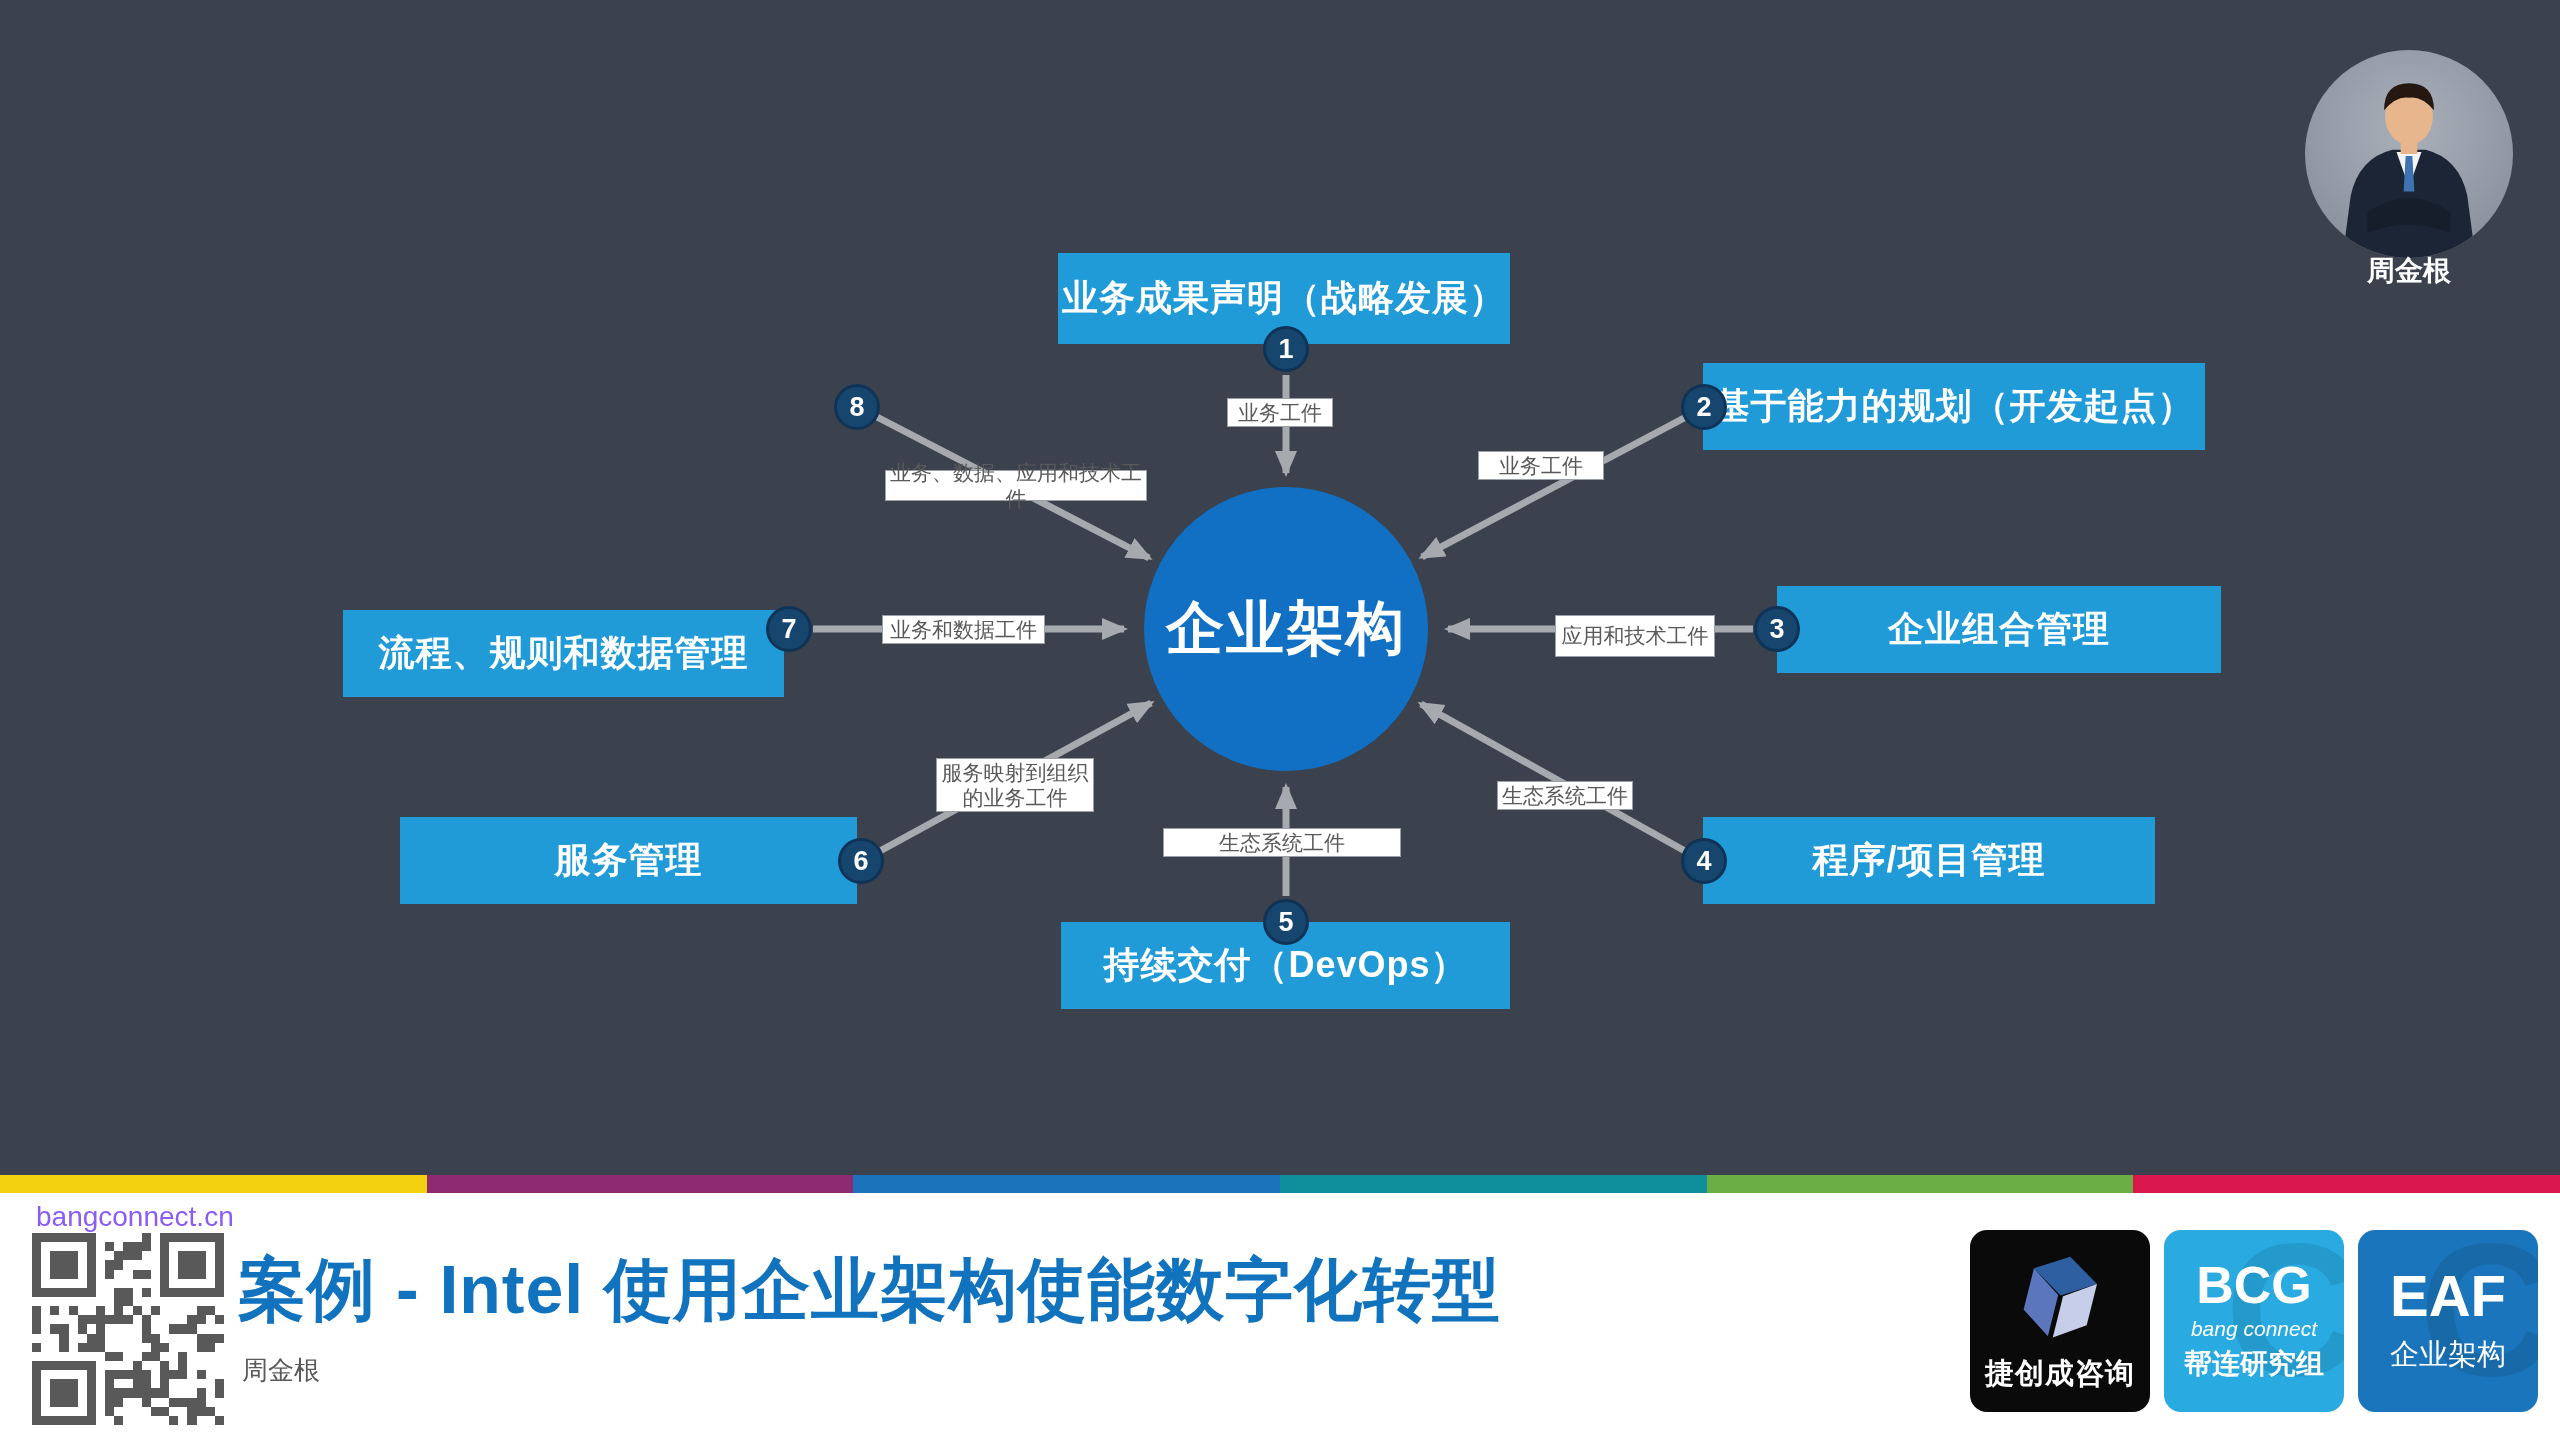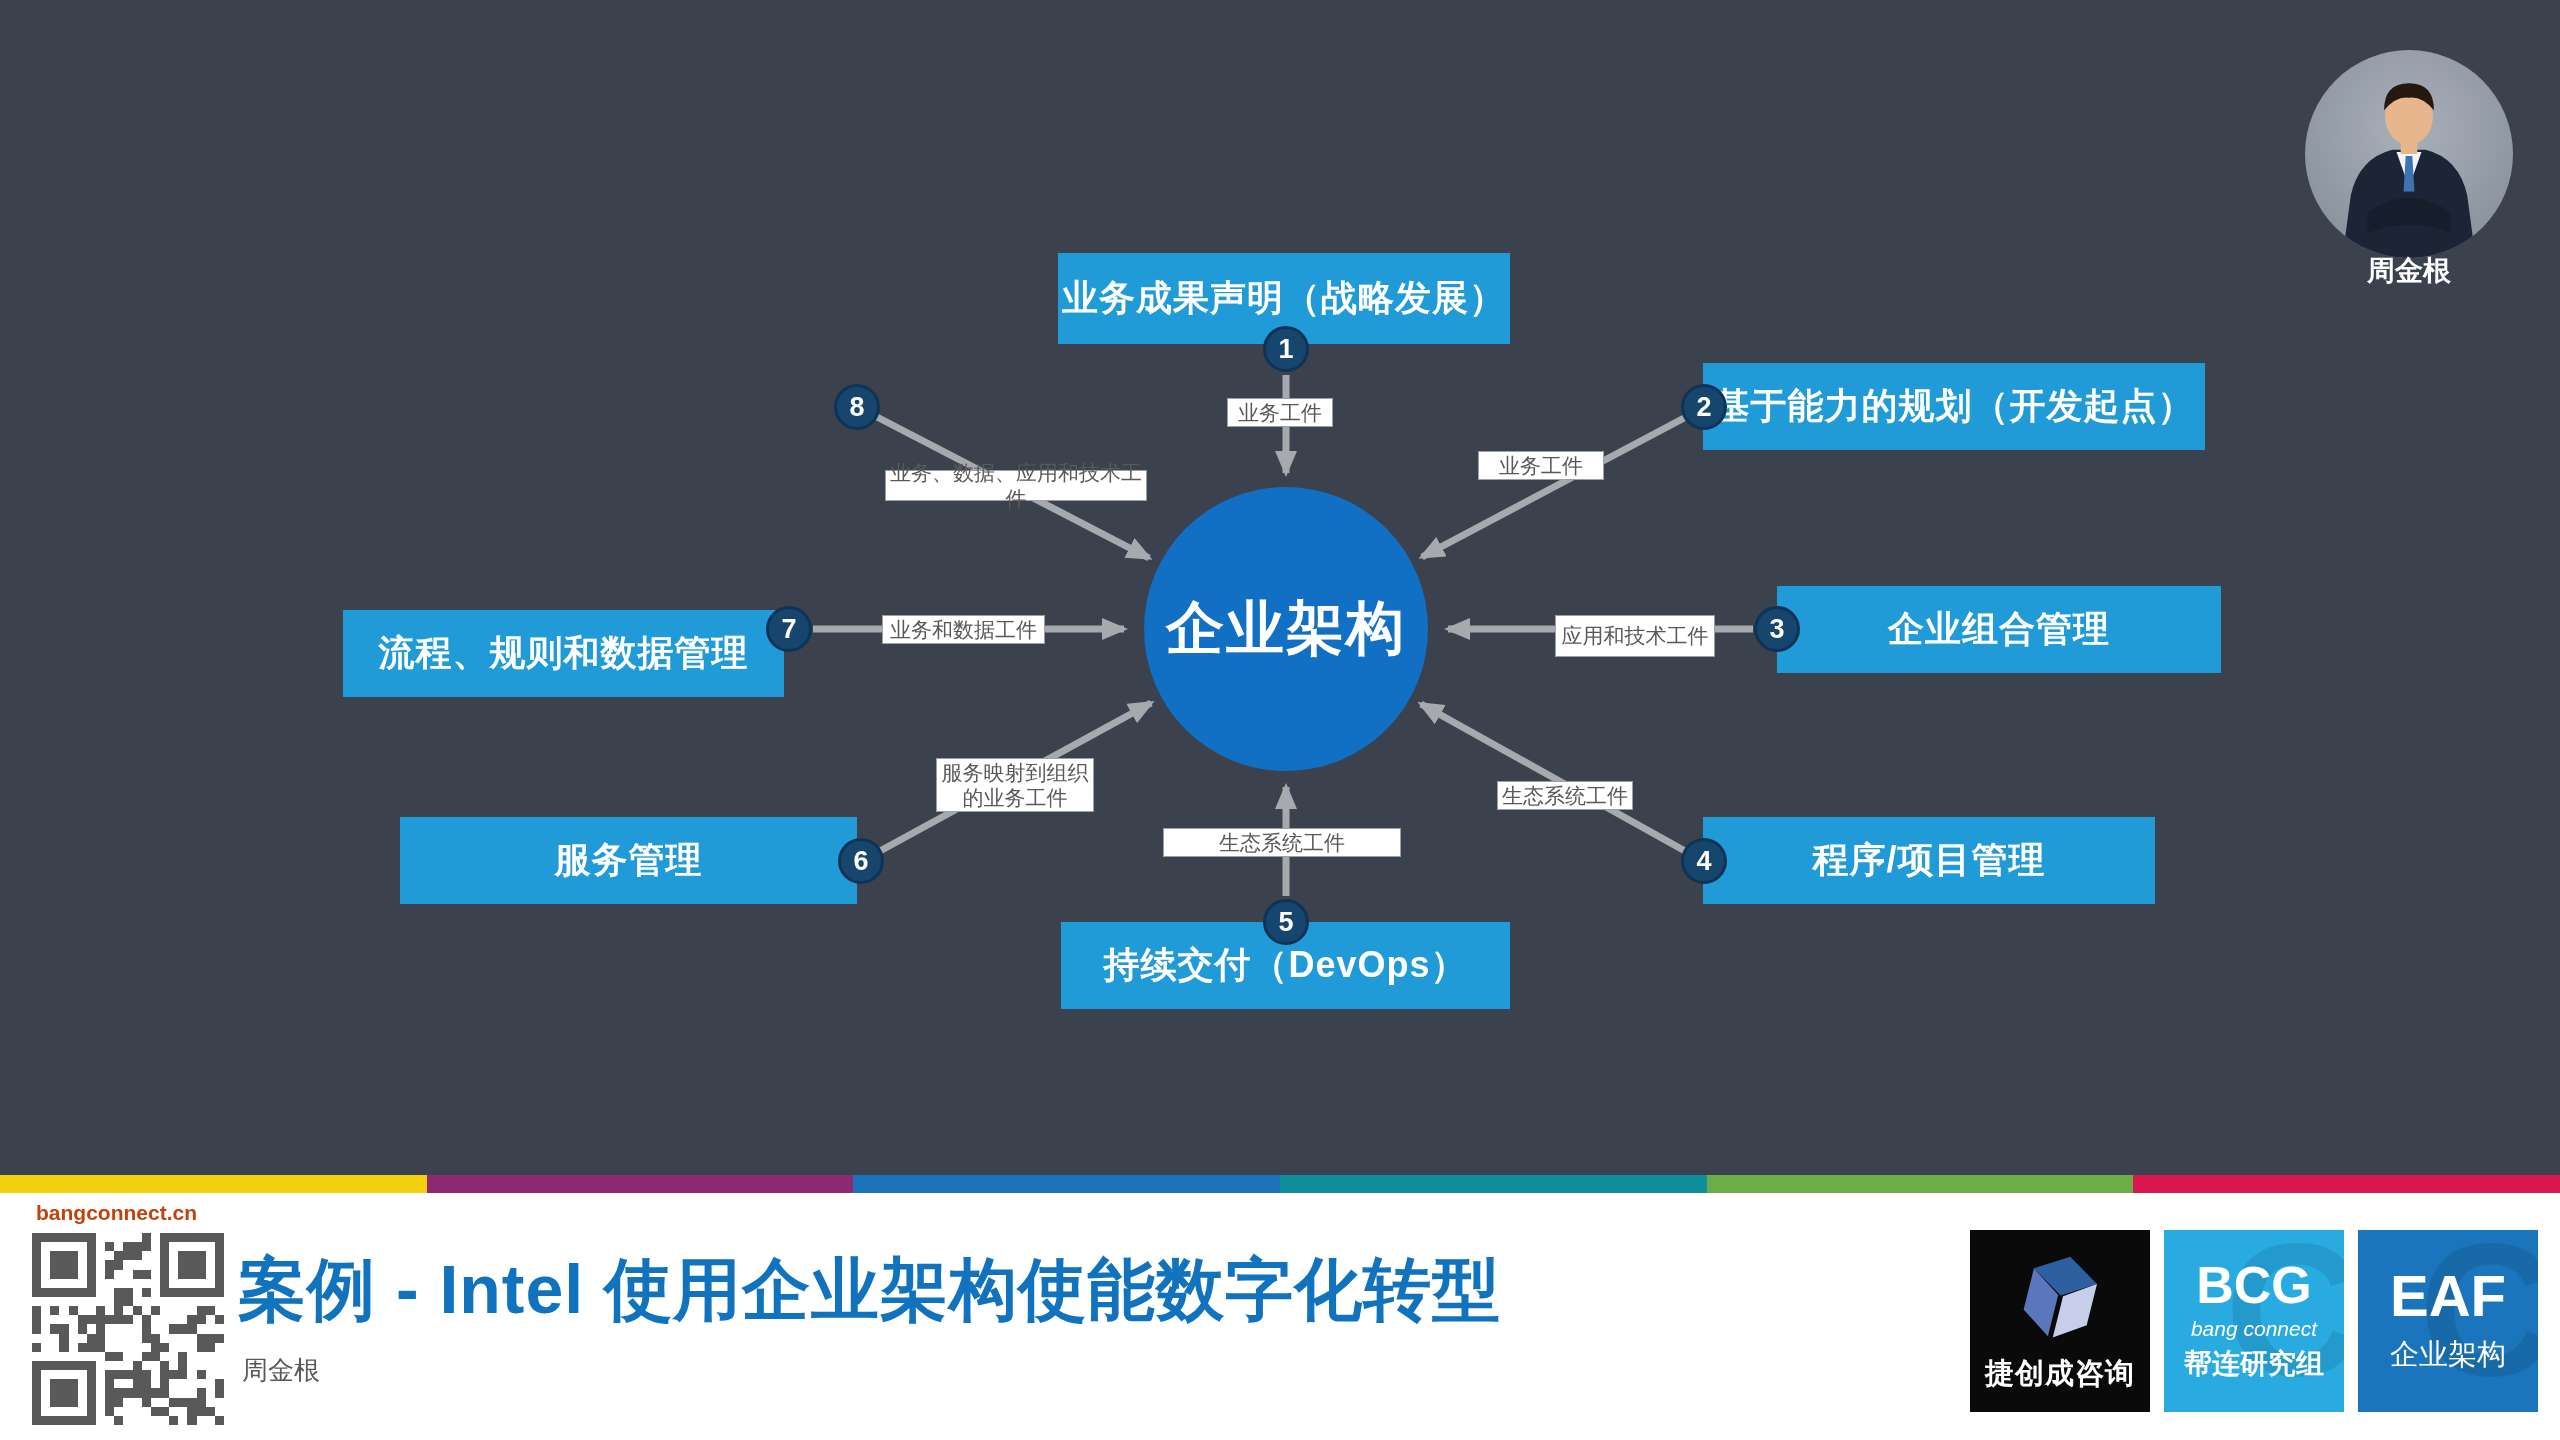--- a/index.html
+++ b/index.html
@@ -56,31 +56,31 @@
     position:absolute;left:2305px;top:252px;width:208px;text-align:center;
     color:#fff;font-size:28px;font-weight:bold;
   }
   
   .color-strip{position:absolute;left:0;top:1175px;width:2560px;height:18px;display:flex;}
   .color-strip div{flex:1;height:100%;}
   .s1{background:#F2D20E;} .s2{background:#8E2A72;} .s3{background:#1B74BB;}
   .s4{background:#0F8F9B;} .s5{background:#6BAE45;} .s6{background:#D7174E;}
   
   .footer{position:absolute;left:0;top:1193px;width:2560px;height:247px;background:#fff;}
-  .site-url{position:absolute;left:36px;top:8px;font-size:21px;color:#c2410c;font-weight:bold;}
+  .site-url{position:absolute;left:36px;top:8px;font-size:28px;color:#8b5cf6;}
   .qr{position:absolute;left:32px;top:40px;width:192px;height:192px;}
   .qr svg{width:100%;height:100%;}
   .footer-title{
     position:absolute;left:238px;top:52px;color:#1173BD;
     font-size:68px;font-weight:bold;letter-spacing:1px;white-space:nowrap;
   }
   .footer-author{position:absolute;left:242px;top:160px;font-size:26px;color:#595959;}
   .logo{
     position:absolute;top:37px;width:180px;height:182px;overflow:hidden;
-    display:flex;flex-direction:column;align-items:center;justify-content:center;color:#fff;
+    display:flex;flex-direction:column;align-items:center;justify-content:center;color:#fff;border-radius:17px;
   }
   .logo-jcc{left:1970px;background:#0A0A0A;}
   .logo-bcg{left:2164px;background:#29ABE2;}
   .logo-eaf{left:2358px;background:#1B75BC;}
   .logo .watermark{
     position:absolute;right:-18px;top:-30px;font-size:190px;font-weight:bold;
     color:rgba(0,0,0,0.10);pointer-events:none;
   }
   .logo-jcc .cube{width:100px;height:100px;margin-bottom:6px;}
   .logo-jcc .jcc-label{font-size:29px;font-weight:bold;letter-spacing:1px;}

